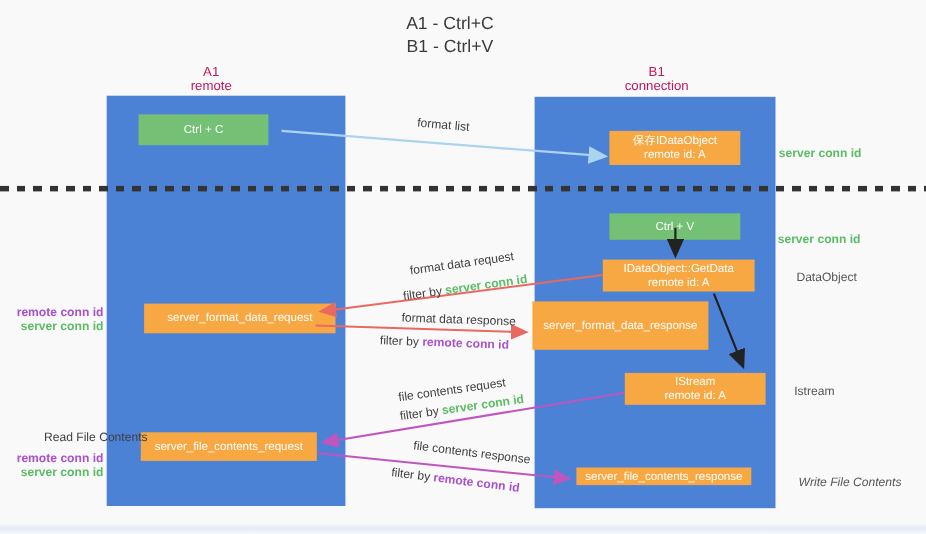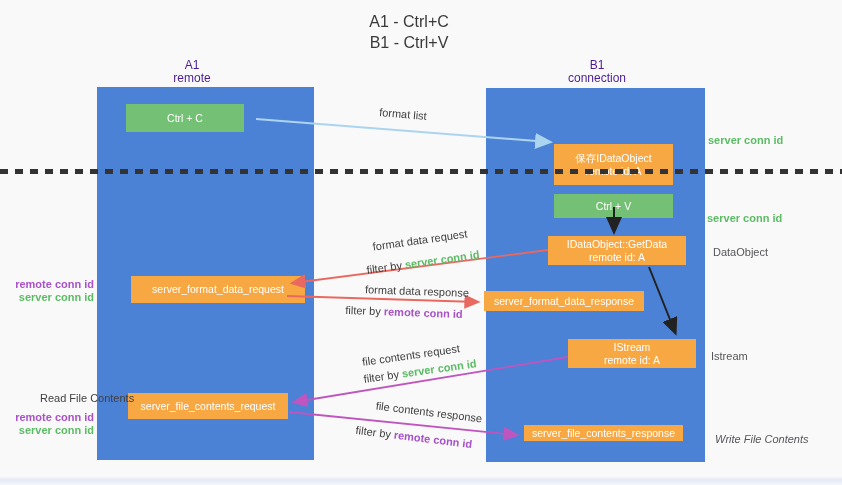--- a/index.html
+++ b/index.html
@@ -10,65 +10,65 @@
     font-family:"Liberation Sans", sans-serif;
     overflow:hidden;
     color:#3E3E3E;
   }
   .title {
     position:absolute; left:409px; top:11px; transform:translateX(-50%);
     text-align:center; font-size:16px; line-height:21px; color:#3A3A3A; z-index:8;
   }
   .lane-header {
     position:absolute; transform:translateX(-50%); text-align:center;
-    font-size:12px; line-height:13px; color:#4c1d95; z-index:8;
+    font-size:12px; line-height:13px; color:#be185d; z-index:8;
   }
   #header-left { left:192px; top:59px; }
   #header-right { left:597px; top:59px; }
   .lane { position:absolute; background:#4C82D6; z-index:1; }
   #lane-left  { left:97px;  top:87px; width:217px; height:373px; }
   #lane-right { left:486px; top:88px; width:219px; height:374px; }
   .dotted-line {
     position:absolute; left:0; top:169px; width:842px; height:5px; z-index:5;
     background:repeating-linear-gradient(90deg,#333 0 8px,transparent 8px 15px);
   }
   .node {
     position:absolute; z-index:4;
     display:flex; flex-direction:column; align-items:center; justify-content:center;
     color:#FFFFFF; text-align:center; font-size:10.5px; line-height:13px;
   }
   .node.green  { background:#74C175; }
   .node.orange { background:#F8A843; }
   #node-ctrl-c          { left:126px; top:104px; width:118px; height:28px; }
-  #node-save-idataobject{ left:554px; top:144px; width:119px; height:41px; }
+  #node-save-idataobject{ left:554px; top:119px; width:119px; height:31px; }
   #node-ctrl-v          { left:554px; top:194px; width:119px; height:24px; }
   #node-getdata         { left:548px; top:236px; width:138px; height:29px; }
   #node-format-request  { left:131px; top:276px; width:174px; height:27px; }
-  #node-format-response { left:484px; top:291px; width:160px; height:20px;text-align:center; }
+  #node-format-response { left:484px; top:274px; width:160px; height:44px;text-align:center; }
   #node-istream         { left:568px; top:339px; width:128px; height:29px; }
   #node-file-request    { left:128px; top:393px; width:160px; height:26px; }
   #node-file-response   { left:524px; top:425px; width:159px; height:16px; }
   .arrows { position:absolute; left:0; top:0; width:842px; height:485px; z-index:6; pointer-events:none; }
   .edge-label {
     position:absolute; z-index:7; white-space:nowrap;
     font-size:11px; color:#3E3E3E;
   }
   .k-green  { color:#5CBC66; font-weight:bold; }
   .k-purple { color:#A952C8; font-weight:bold; }
   #lbl-format-list   { left:403px; top:114px; transform:translate(-50%,-50%) rotate(5deg); }
   #lbl-fdr           { left:420px; top:240px; transform:translate(-50%,-50%) rotate(-8deg); }
   #lbl-fdr-filter    { left:423px; top:262px; transform:translate(-50%,-50%) rotate(-8deg); }
   #lbl-fdresp        { left:417px; top:291px; transform:translate(-50%,-50%) rotate(2deg); }
   #lbl-fdresp-filter { left:404px; top:312px; transform:translate(-50%,-50%) rotate(2deg); }
   #lbl-fcr           { left:411px; top:355px; transform:translate(-50%,-50%) rotate(-8deg); }
   #lbl-fcr-filter    { left:420px; top:371px; transform:translate(-50%,-50%) rotate(-8deg); }
   #lbl-fcresp        { left:429px; top:412px; transform:translate(-50%,-50%) rotate(7deg); }
   #lbl-fcresp-filter { left:414px; top:437px; transform:translate(-50%,-50%) rotate(7deg); }
   .ann { position:absolute; z-index:7; font-size:11px; white-space:nowrap; }
-  .ann.gray { color:#56565A; }
+  .ann.gray { color:#56565A;margin-left:11px; }
   .ann.dark { color:#3F3F41; }
   #ann-sci-1 { left:708px; top:134px; }
   #ann-sci-2 { left:707px; top:212px; }
   #ann-dataobject { left:713px; top:246px; }
   #ann-istream    { left:711px; top:350px; }
   #ann-write      { left:715px; top:433px;font-style:italic; }
   #ann-read       { left:0; width:83px; top:392px; text-align:right;padding-left:40px; }
   .left-pair { position:absolute; left:0; width:94px; text-align:right; z-index:7;
                font-size:11px; line-height:13px; font-weight:bold; }
   #ann-left-top    { top:278px; }

